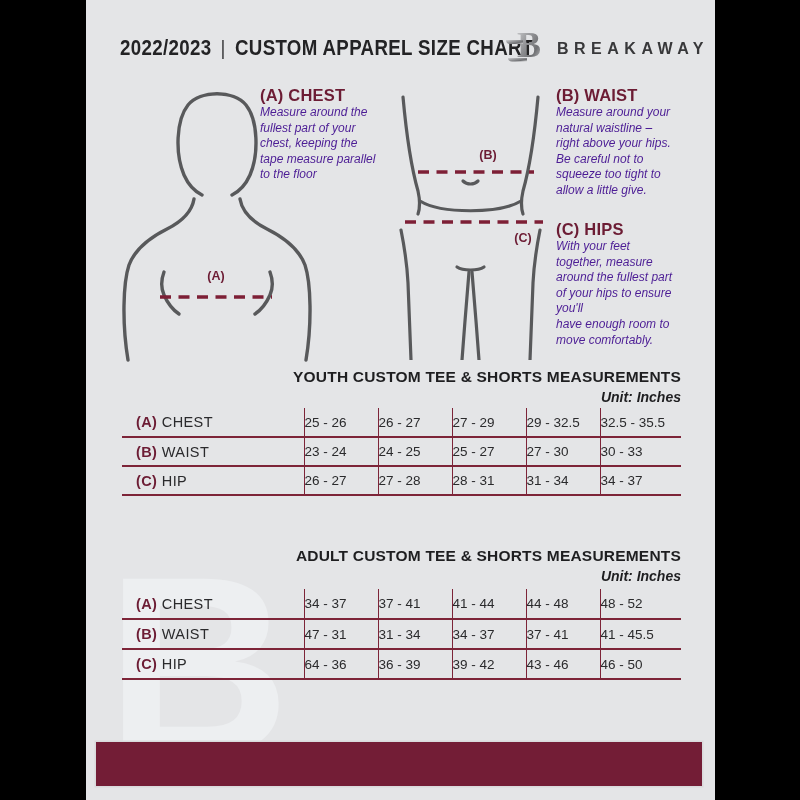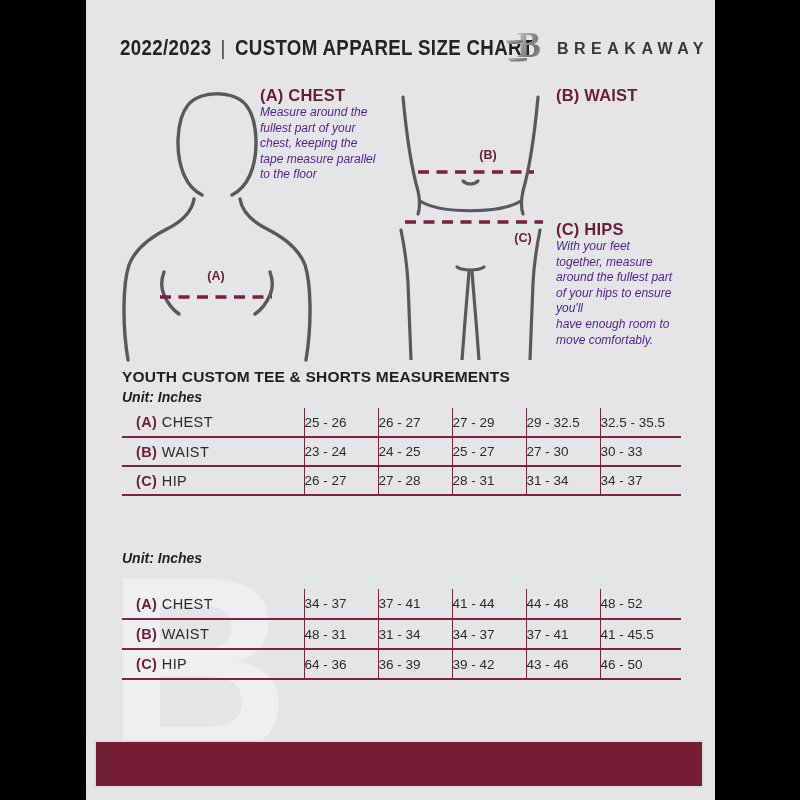--- a/index.html
+++ b/index.html
@@ -22,21 +22,21 @@
     color:#4c1d95; white-space:pre-line; }
   #guide-a { left:174px; top:86px; }
   #guide-b { left:470px; top:86px; }
   #guide-c { left:470px; top:220px; }
 
   .fig { z-index:1; }
   #fig-upper { left:34px; top:82px; }
   #fig-lower { left:307px; top:95px; }
 
   
-  .section-title { left:36px; width:559px; text-align:left; z-index:2; }
+  .section-title { left:36px; width:559px; text-align:right; z-index:2; }
   .section-title .t { font-size:15.5px; font-weight:700; letter-spacing:.2px; color:#1e1e20; }
   .section-title .u { font-size:14px; font-style:italic; font-weight:600; color:#1e1e20; margin-top:3px; }
   #youth-title { top:368px; } #adult-title { top:547px; }
 
   
   table.size { position:absolute; left:36px; width:559px; border-collapse:collapse;
     table-layout:fixed; z-index:2; }
   #youth-table { top:408px; } #adult-table { top:589px; }
   .size tr > * { border-bottom:2px solid #7d2438; }
   .size tr.head > * { border-top:2px solid #7d2438; }
@@ -119,20 +119,26 @@
   <div id="guide-a" class="abs guide">
     <h3>(A) CHEST</h3>
     <p>Measure around the
 fullest part of your
 chest, keeping the
 tape measure parallel
 to the floor</p>
   </div>
   <div id="guide-b" class="abs guide">
     <h3>(B) WAIST</h3>
+    <p>Measure around your
+natural waistline –
+right above your hips.
+Be careful not to
+squeeze too tight to
+allow a little give.</p>
   </div>
   <div id="guide-c" class="abs guide">
     <h3>(C) HIPS</h3>
     <p>With your feet
 together, measure
 around the fullest part
 of your hips to ensure
 you'll
 have enough room to
 move comfortably.</p>
@@ -174,20 +180,21 @@
       <td class="val">26 - 27</td>
       <td class="val">27 - 28</td>
       <td class="val">28 - 31</td>
       <td class="val">31 - 34</td>
       <td class="val">34 - 37</td>
     </tr>
   </tbody>
     </table>
 
   <div id="adult-title" class="abs section-title">
+    <div class="t">ADULT CUSTOM TEE &amp; SHORTS MEASUREMENTS</div>
     <div class="u">Unit: Inches</div>
   </div>
 
   <table id="adult-table" class="size">
     <colgroup>
         <col style="width:182px">
         <col style="width:74px">
         <col style="width:74px">
         <col style="width:74px">
         <col style="width:74px">
@@ -197,21 +204,21 @@
     <tr class="data">
       <td class="rowlabel"><span class="pfx">(A)</span> <span>CHEST</span></td>
       <td class="val">34 - 37</td>
       <td class="val">37 - 41</td>
       <td class="val">41 - 44</td>
       <td class="val">44 - 48</td>
       <td class="val">48 - 52</td>
     </tr>
     <tr class="data">
       <td class="rowlabel"><span class="pfx">(B)</span> <span>WAIST</span></td>
-      <td class="val">48 - 31</td>
+      <td class="val">47 - 31</td>
       <td class="val">31 - 34</td>
       <td class="val">34 - 37</td>
       <td class="val">37 - 41</td>
       <td class="val">41 - 45.5</td>
     </tr>
     <tr class="data">
       <td class="rowlabel"><span class="pfx">(C)</span> <span>HIP</span></td>
       <td class="val">64 - 36</td>
       <td class="val">36 - 39</td>
       <td class="val">39 - 42</td>

